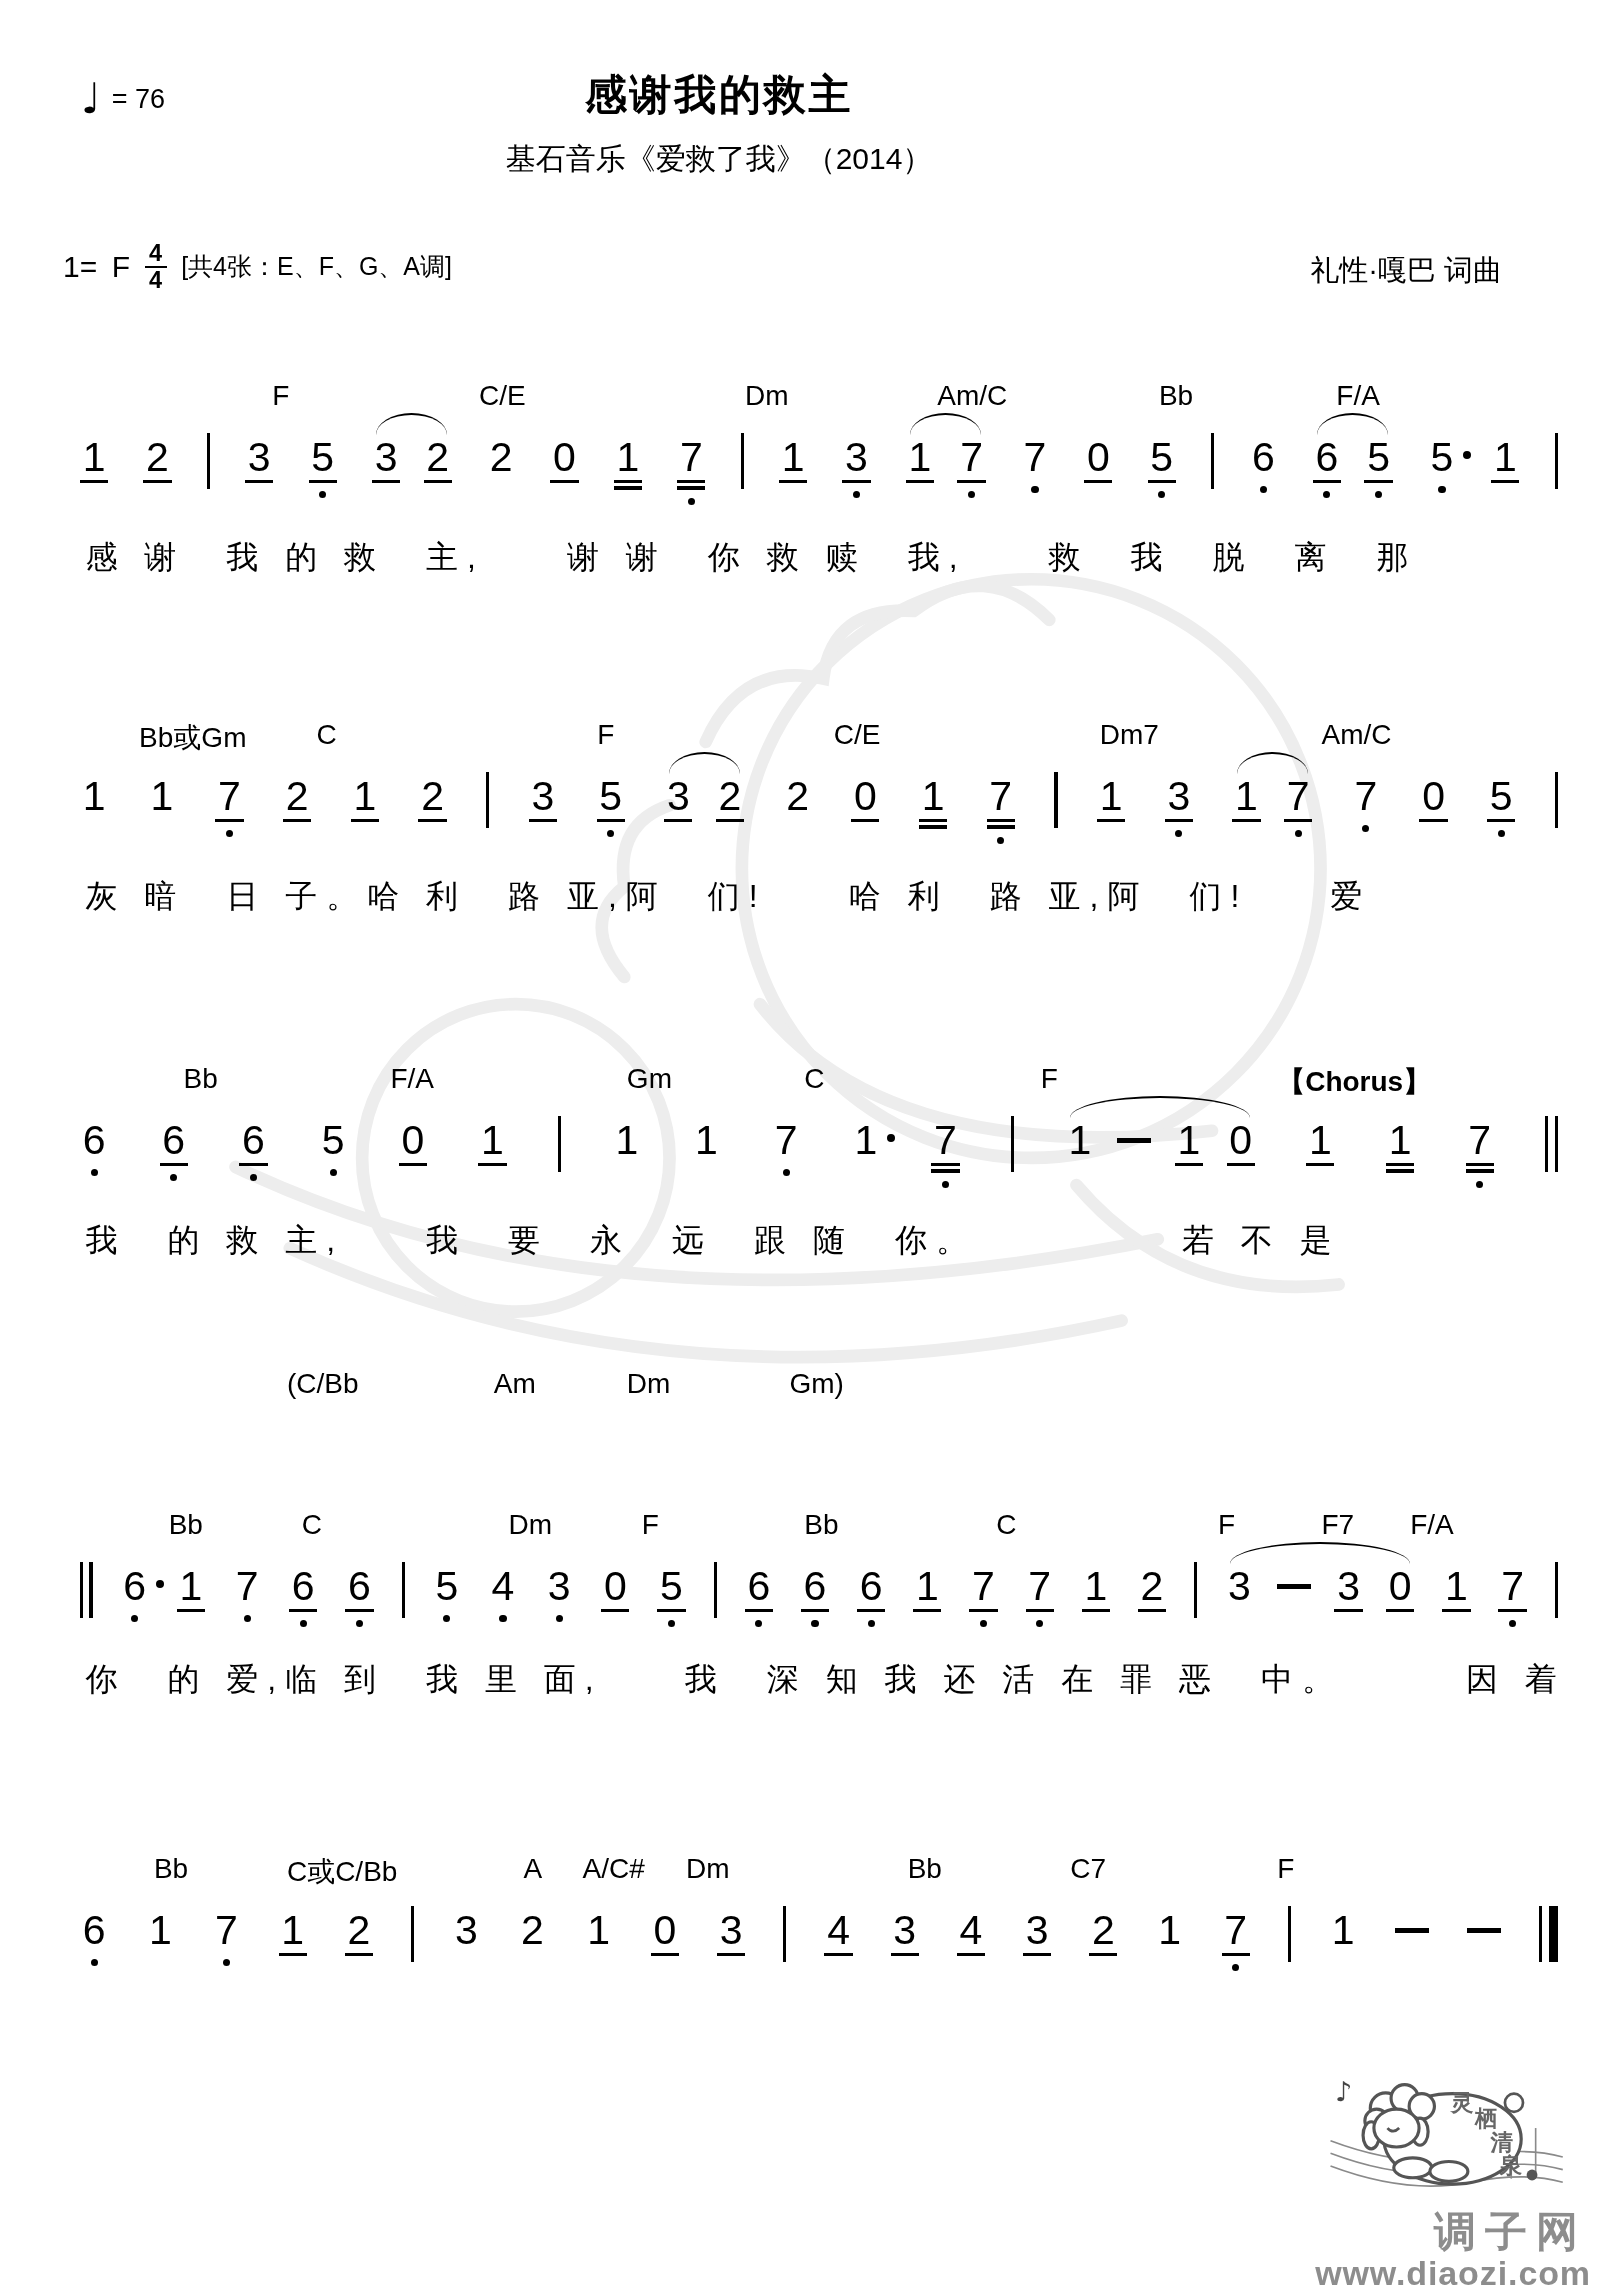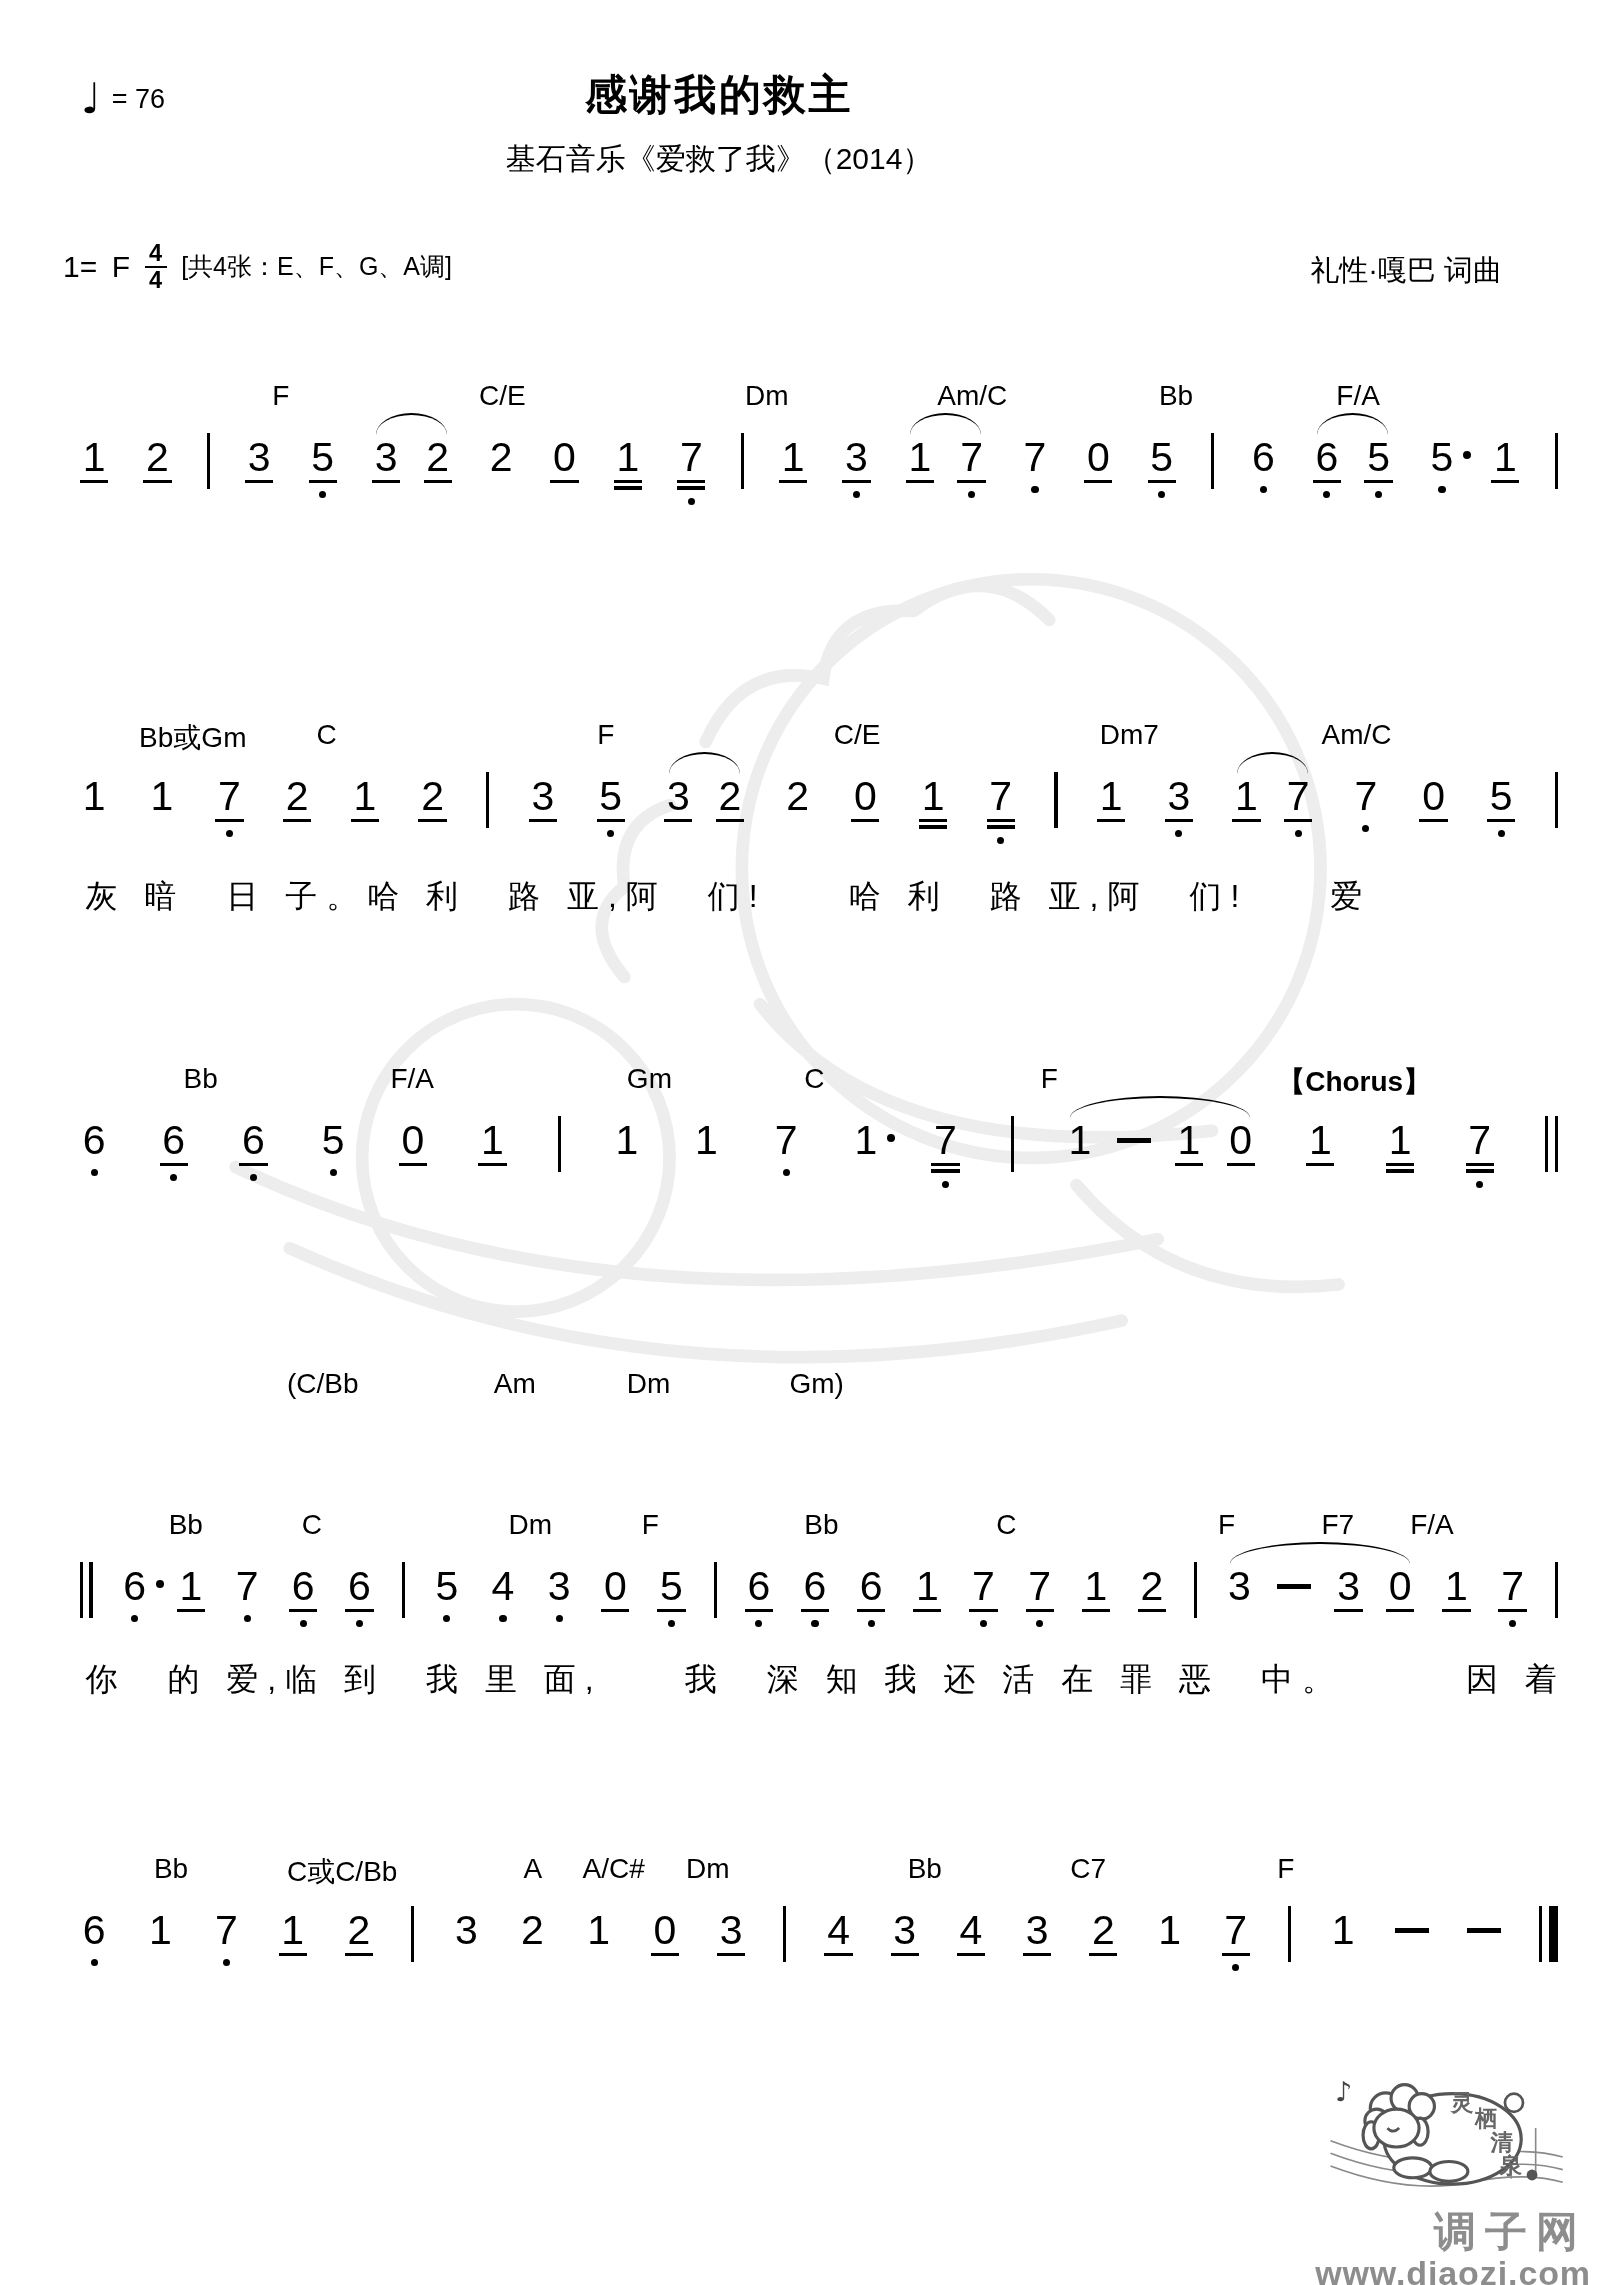--- a/index.html
+++ b/index.html
@@ -183,20 +183,21 @@
           <div class="note">
             <div class="t">5</div>
             <div class="ldot"></div>
             <div class="aug"></div>
           </div>
           <div class="note u1">
             <div class="t">1</div>
           </div>
           <div class="bar"></div>
         </div>
+        <div class="lyrics">感 谢　我 的 救　主,　　谢 谢　你 救 赎　我,　　救　我　脱　离　那</div>
       </div>
       <div class="system" style="top: 719px;">
         <div class="chordrow">
           <div class="chord" style="left: 4%;">Bb或Gm</div>
           <div class="chord" style="left: 16%;">C</div>
           <div class="chord" style="left: 35%;">F</div>
           <div class="chord" style="left: 51%;">C/E</div>
           <div class="chord" style="left: 69%;">Dm7</div>
           <div class="chord" style="left: 84%;">Am/C</div>
         </div>
@@ -360,20 +361,21 @@
           <div class="note u2">
             <div class="t">7</div>
             <div class="ul2"></div>
             <div class="ldot"></div>
           </div>
           <div class="bargrp">
             <div class="bar2"></div>
             <div class="bar2"></div>
           </div>
         </div>
+        <div class="lyrics">我　的 救 主,　　我　要　永　远　跟 随　你。　　　　　若 不 是</div>
       </div>
       <div class="system" style="top: 1368px;">
         <div class="chordrow">
           <div class="chord" style="left: 14%; text-align: right;">(C/Bb</div>
           <div class="chord" style="left: 28%;">Am</div>
           <div class="chord" style="left: 37%;">Dm</div>
           <div class="chord" style="left: 48%;">Gm)</div>
         </div>
       </div>
       <div class="system" style="top: 1509px;">

